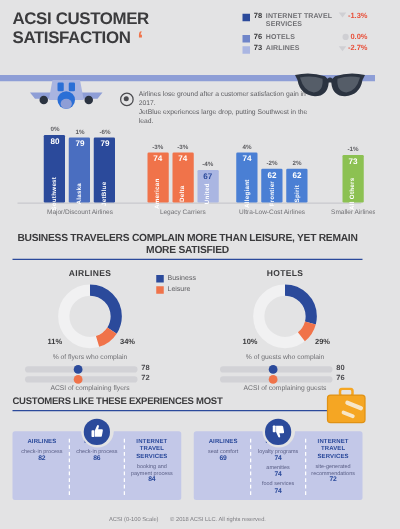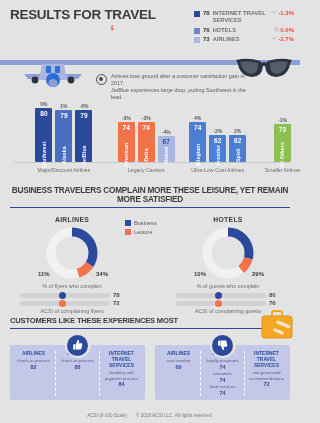--- a/index.html
+++ b/index.html
@@ -129,21 +129,21 @@
   .footer { position:absolute; left:0; bottom:5px; width:300px; text-align:center; font-size:4.6px; color:#7c7c80; }
   .footer span { margin:0 4px; }
 </style>
 </head>
 <body>
 
 <div class="page">
 
   <div class="header">
     <div class="title">
-      <span class="l2">RESULTS FOR TRAVEL</span>
+      <span>ACSI CUSTOMER SATISFACTION</span>
     </div>
     <div class="quote">‘</div>
 
     <div class="legend-head">
       <div class="lh-row">
         <span class="lh-sw" style="background:#2b4a9b"></span>
         <span class="lh-val">78</span>
         <span class="lh-lab">INTERNET TRAVEL SERVICES</span>
         <span class="lh-chg" style="color:#e8503a"><i class="tri down"></i><span>-1.3%</span></span>
       </div>
@@ -281,21 +281,21 @@
             <span class="bar-name">All Others</span>
           </div>
         </div>
         <div class="grp-label">Smaller Airlines</div>
       </div>
 
     </div>
   </div>
 
   <div class="sec2">
-    <div class="sec-head">BUSINESS TRAVELERS COMPLAIN MORE THESE LEISURE, YET REMAIN MORE SATISFIED</div>
+    <div class="sec-head">BUSINESS TRAVELERS COMPLAIN MORE THAN LEISURE, YET REMAIN MORE SATISFIED</div>
 
     <div class="donuts">
 
       <div class="mid-legend">
         <div class="ml-row">
           <span class="ml-sw" style="background:#2b4a9b"></span>
           <span class="ml-lab">Business</span>
         </div>
         <div class="ml-row">
           <span class="ml-sw" style="background:#f0734a"></span>

